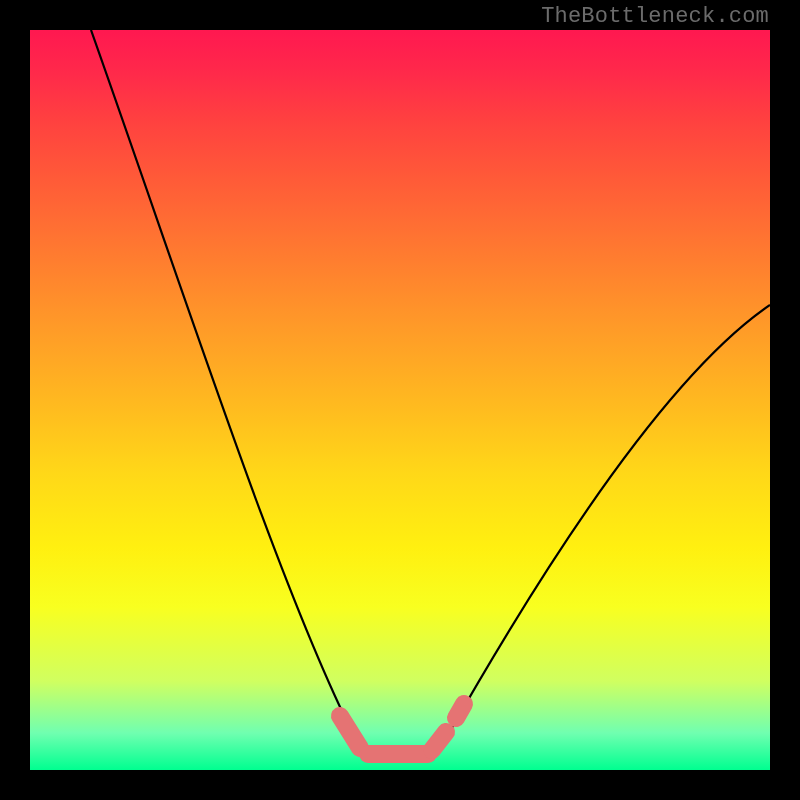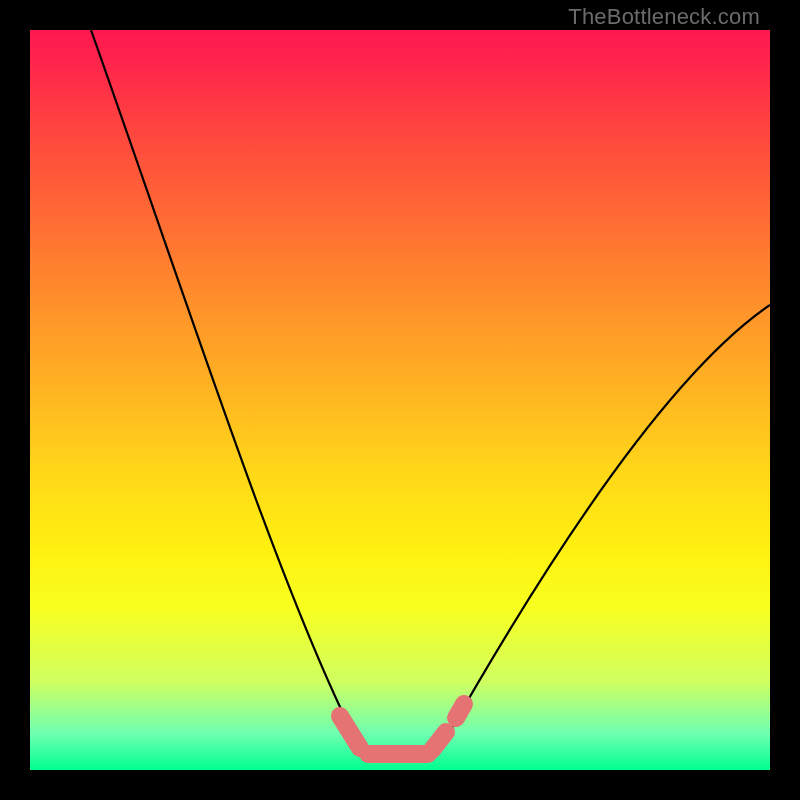--- a/index.html
+++ b/index.html
@@ -27,22 +27,22 @@
       #ffd818 60%,
       #fff010 70%,
       #f8ff20 78%,
       #d0ff60 88%,
       #70ffb0 95%,
       #00ff90 100%);
   }
   .watermark {
     position: absolute;
     top: 4px;
-    right: 40px;
-    font-family: Liberation Sans, sans-serif;
+    right: 31px;
+    font-family: Liberation Mono, monospace;
     font-size: 22px;
     color: #6b6b6b;
     font-weight: 500;
     letter-spacing: 0.2px;
   }
   svg.curves {
     position: absolute;
     left: 0; top: 0;
     width: 100%; height: 100%;
   }

